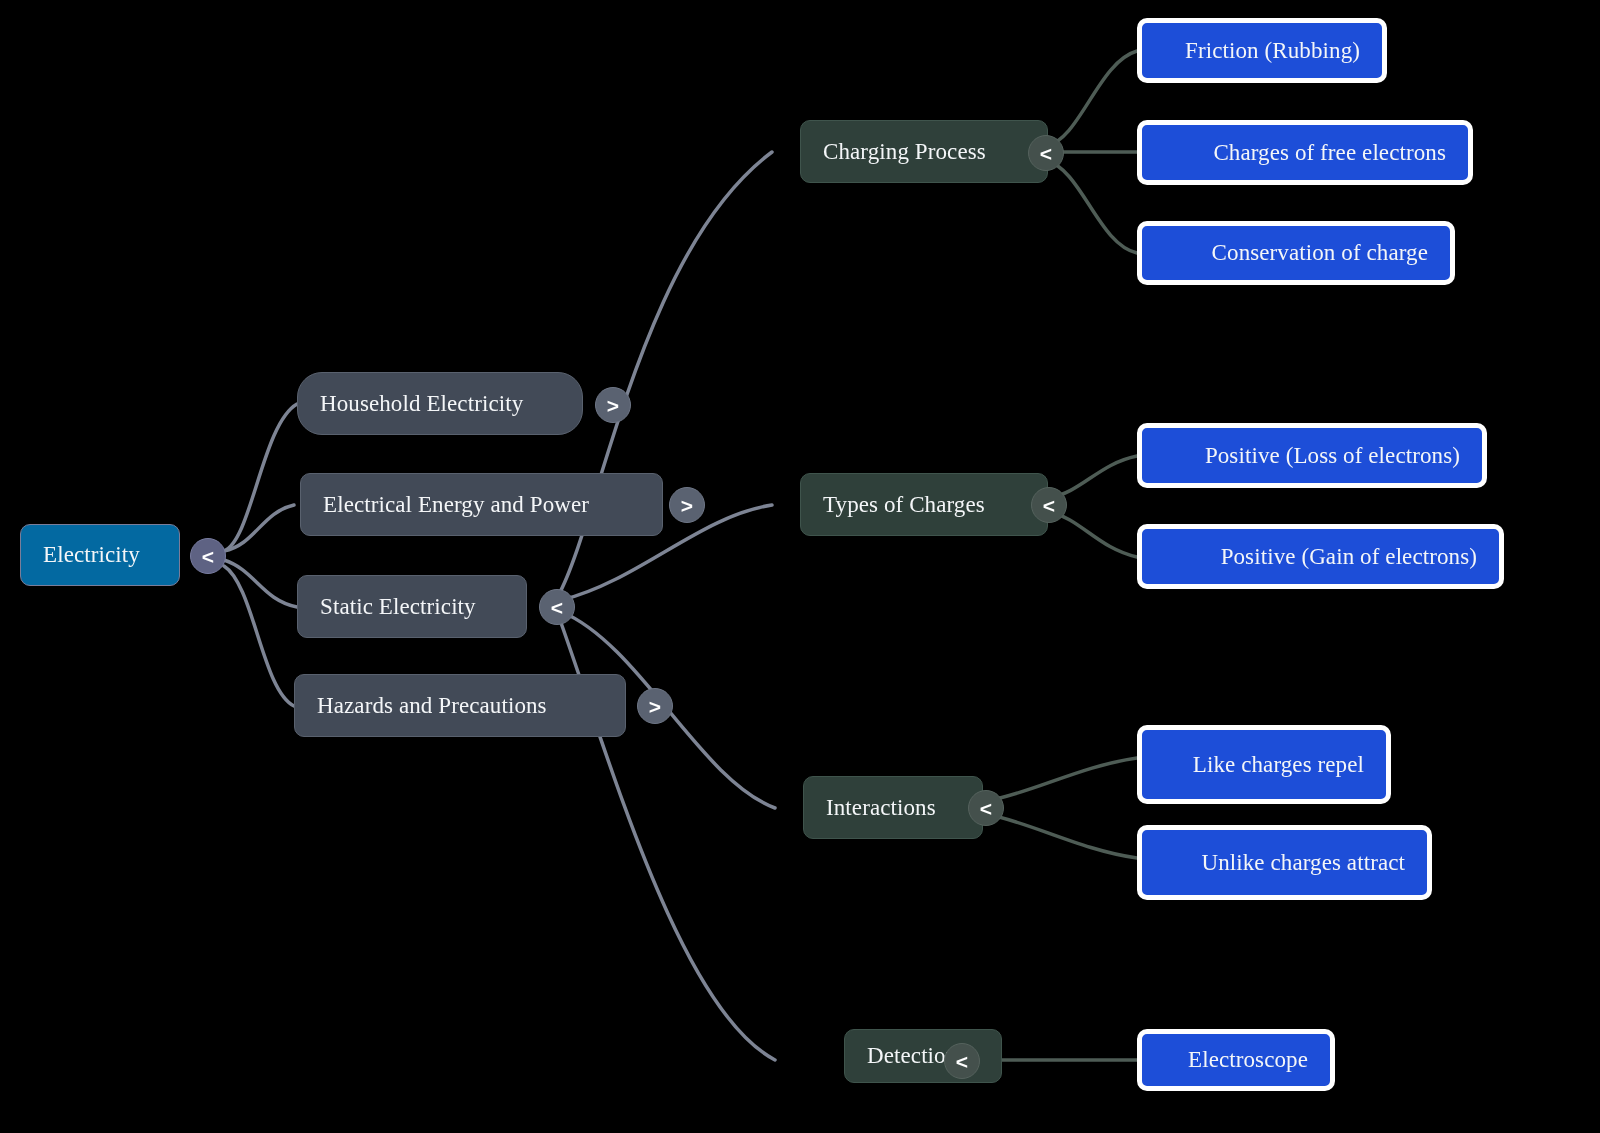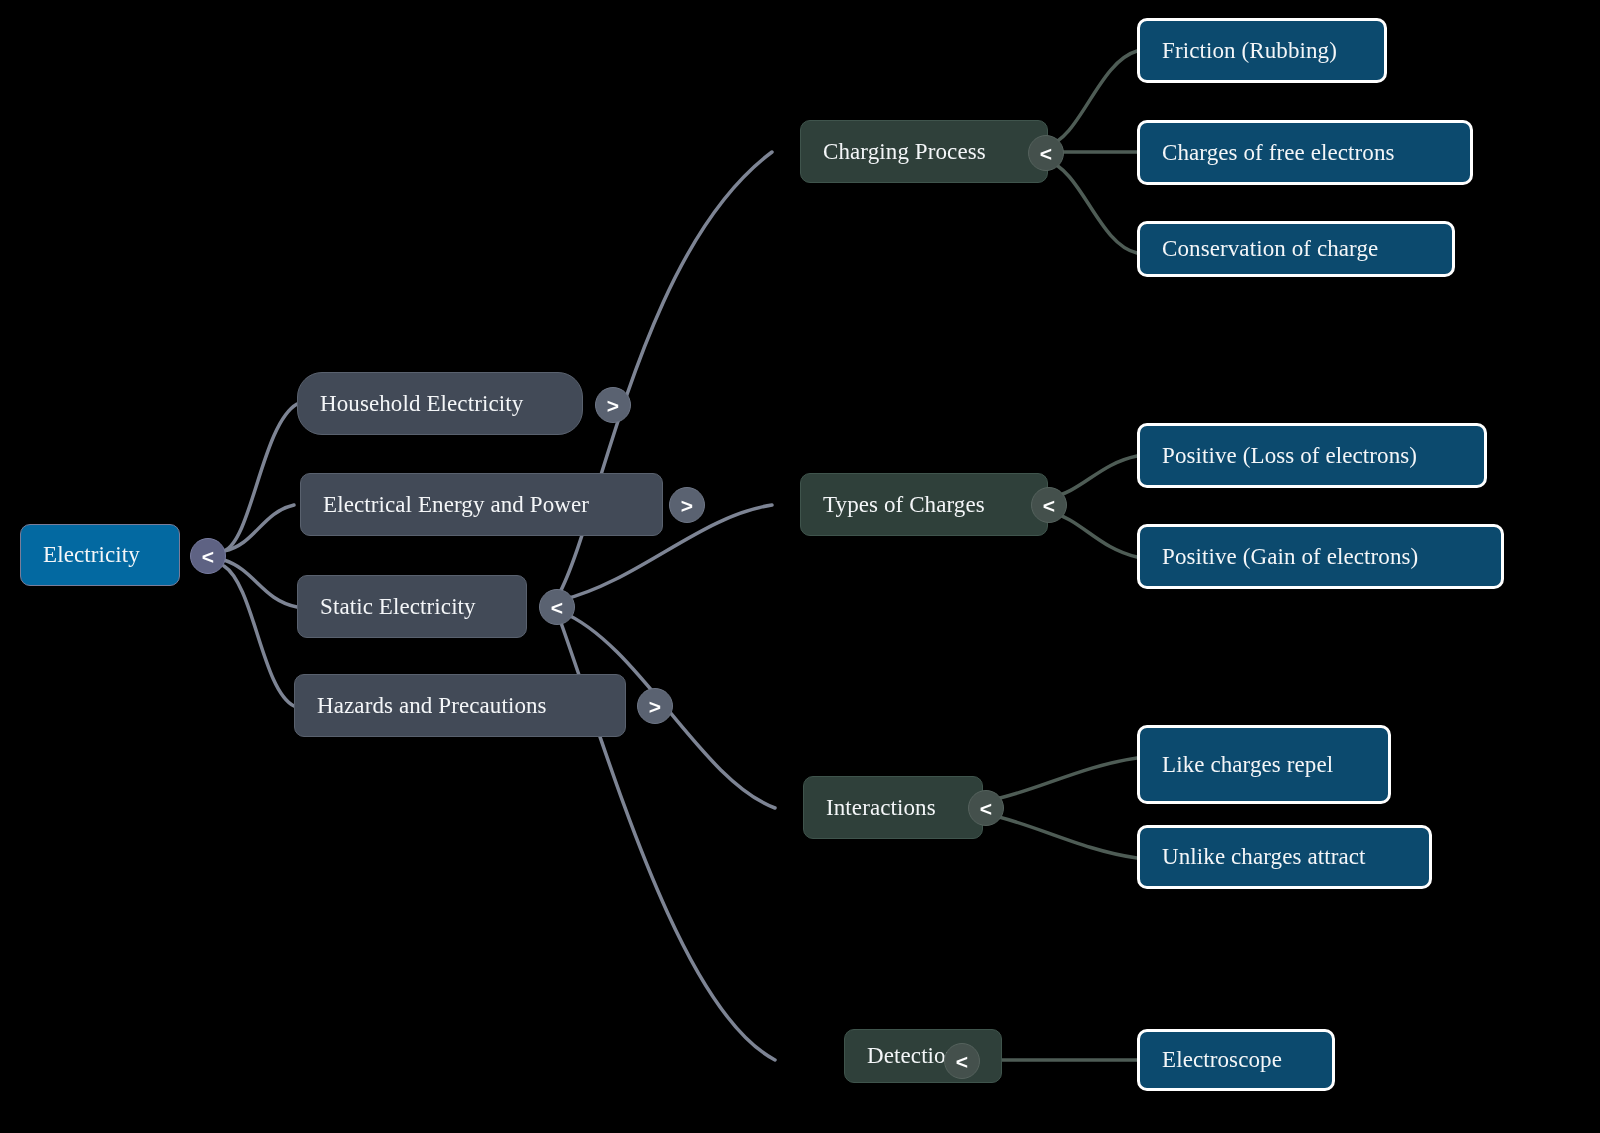--- a/index.html
+++ b/index.html
@@ -45,22 +45,23 @@
   .node.lvl1 {
     background: #424a57;
     border: 1px solid #59616e;
   }
   .node.lvl2 {
     background: #2f403a;
     border: 1px solid #3f544c;
     margin-left: 28px;
   }
   .node.leaf {
-    background: #0c4a6e;
-    border: 3px solid #ffffff;
+    background: #1d4ed8;
+    border: 5px solid #ffffff;
+    justify-content: flex-end;
   }
   .toggle {
     position: absolute;
     width: 34px;
     height: 34px;
     border-radius: 50%;
     display: flex;
     align-items: center;
     justify-content: center;
     font-family: "Liberation Sans", sans-serif;
@@ -135,33 +136,33 @@
       </div>
       <div class="node lvl2" style="left: 816px; top: 1029px; width: 158px; height: 54px;">
         <span>Detection</span>
       </div>
       <div class="node leaf" style="left: 1137px; top: 18px; width: 250px; height: 65px;">
         <span>Friction (Rubbing)</span>
       </div>
       <div class="node leaf" style="left: 1137px; top: 120px; width: 336px; height: 65px;">
         <span>Charges of free electrons</span>
       </div>
-      <div class="node leaf" style="left: 1137px; top: 221px; width: 318px; height: 56px;">
+      <div class="node leaf" style="left: 1137px; top: 221px; width: 318px; height: 64px;">
         <span>Conservation of charge</span>
       </div>
       <div class="node leaf" style="left: 1137px; top: 423px; width: 350px; height: 65px;">
         <span>Positive (Loss of electrons)</span>
       </div>
       <div class="node leaf" style="left: 1137px; top: 524px; width: 367px; height: 65px;">
         <span>Positive (Gain of electrons)</span>
       </div>
       <div class="node leaf" style="left: 1137px; top: 725px; width: 254px; height: 79px;">
         <span>Like charges repel</span>
       </div>
-      <div class="node leaf" style="left: 1137px; top: 825px; width: 295px; height: 64px;">
+      <div class="node leaf" style="left: 1137px; top: 825px; width: 295px; height: 75px;">
         <span>Unlike charges attract</span>
       </div>
       <div class="node leaf" style="left: 1137px; top: 1029px; width: 198px; height: 62px;">
         <span>Electroscope</span>
       </div>
     </div>
   <div id="toggle-layer">
       <div class="toggle rootc" style="left: 190px; top: 538px;">&lt;</div>
       <div class="toggle slate" style="left: 595px; top: 387px;">&gt;</div>
       <div class="toggle slate" style="left: 669px; top: 487px;">&gt;</div>

